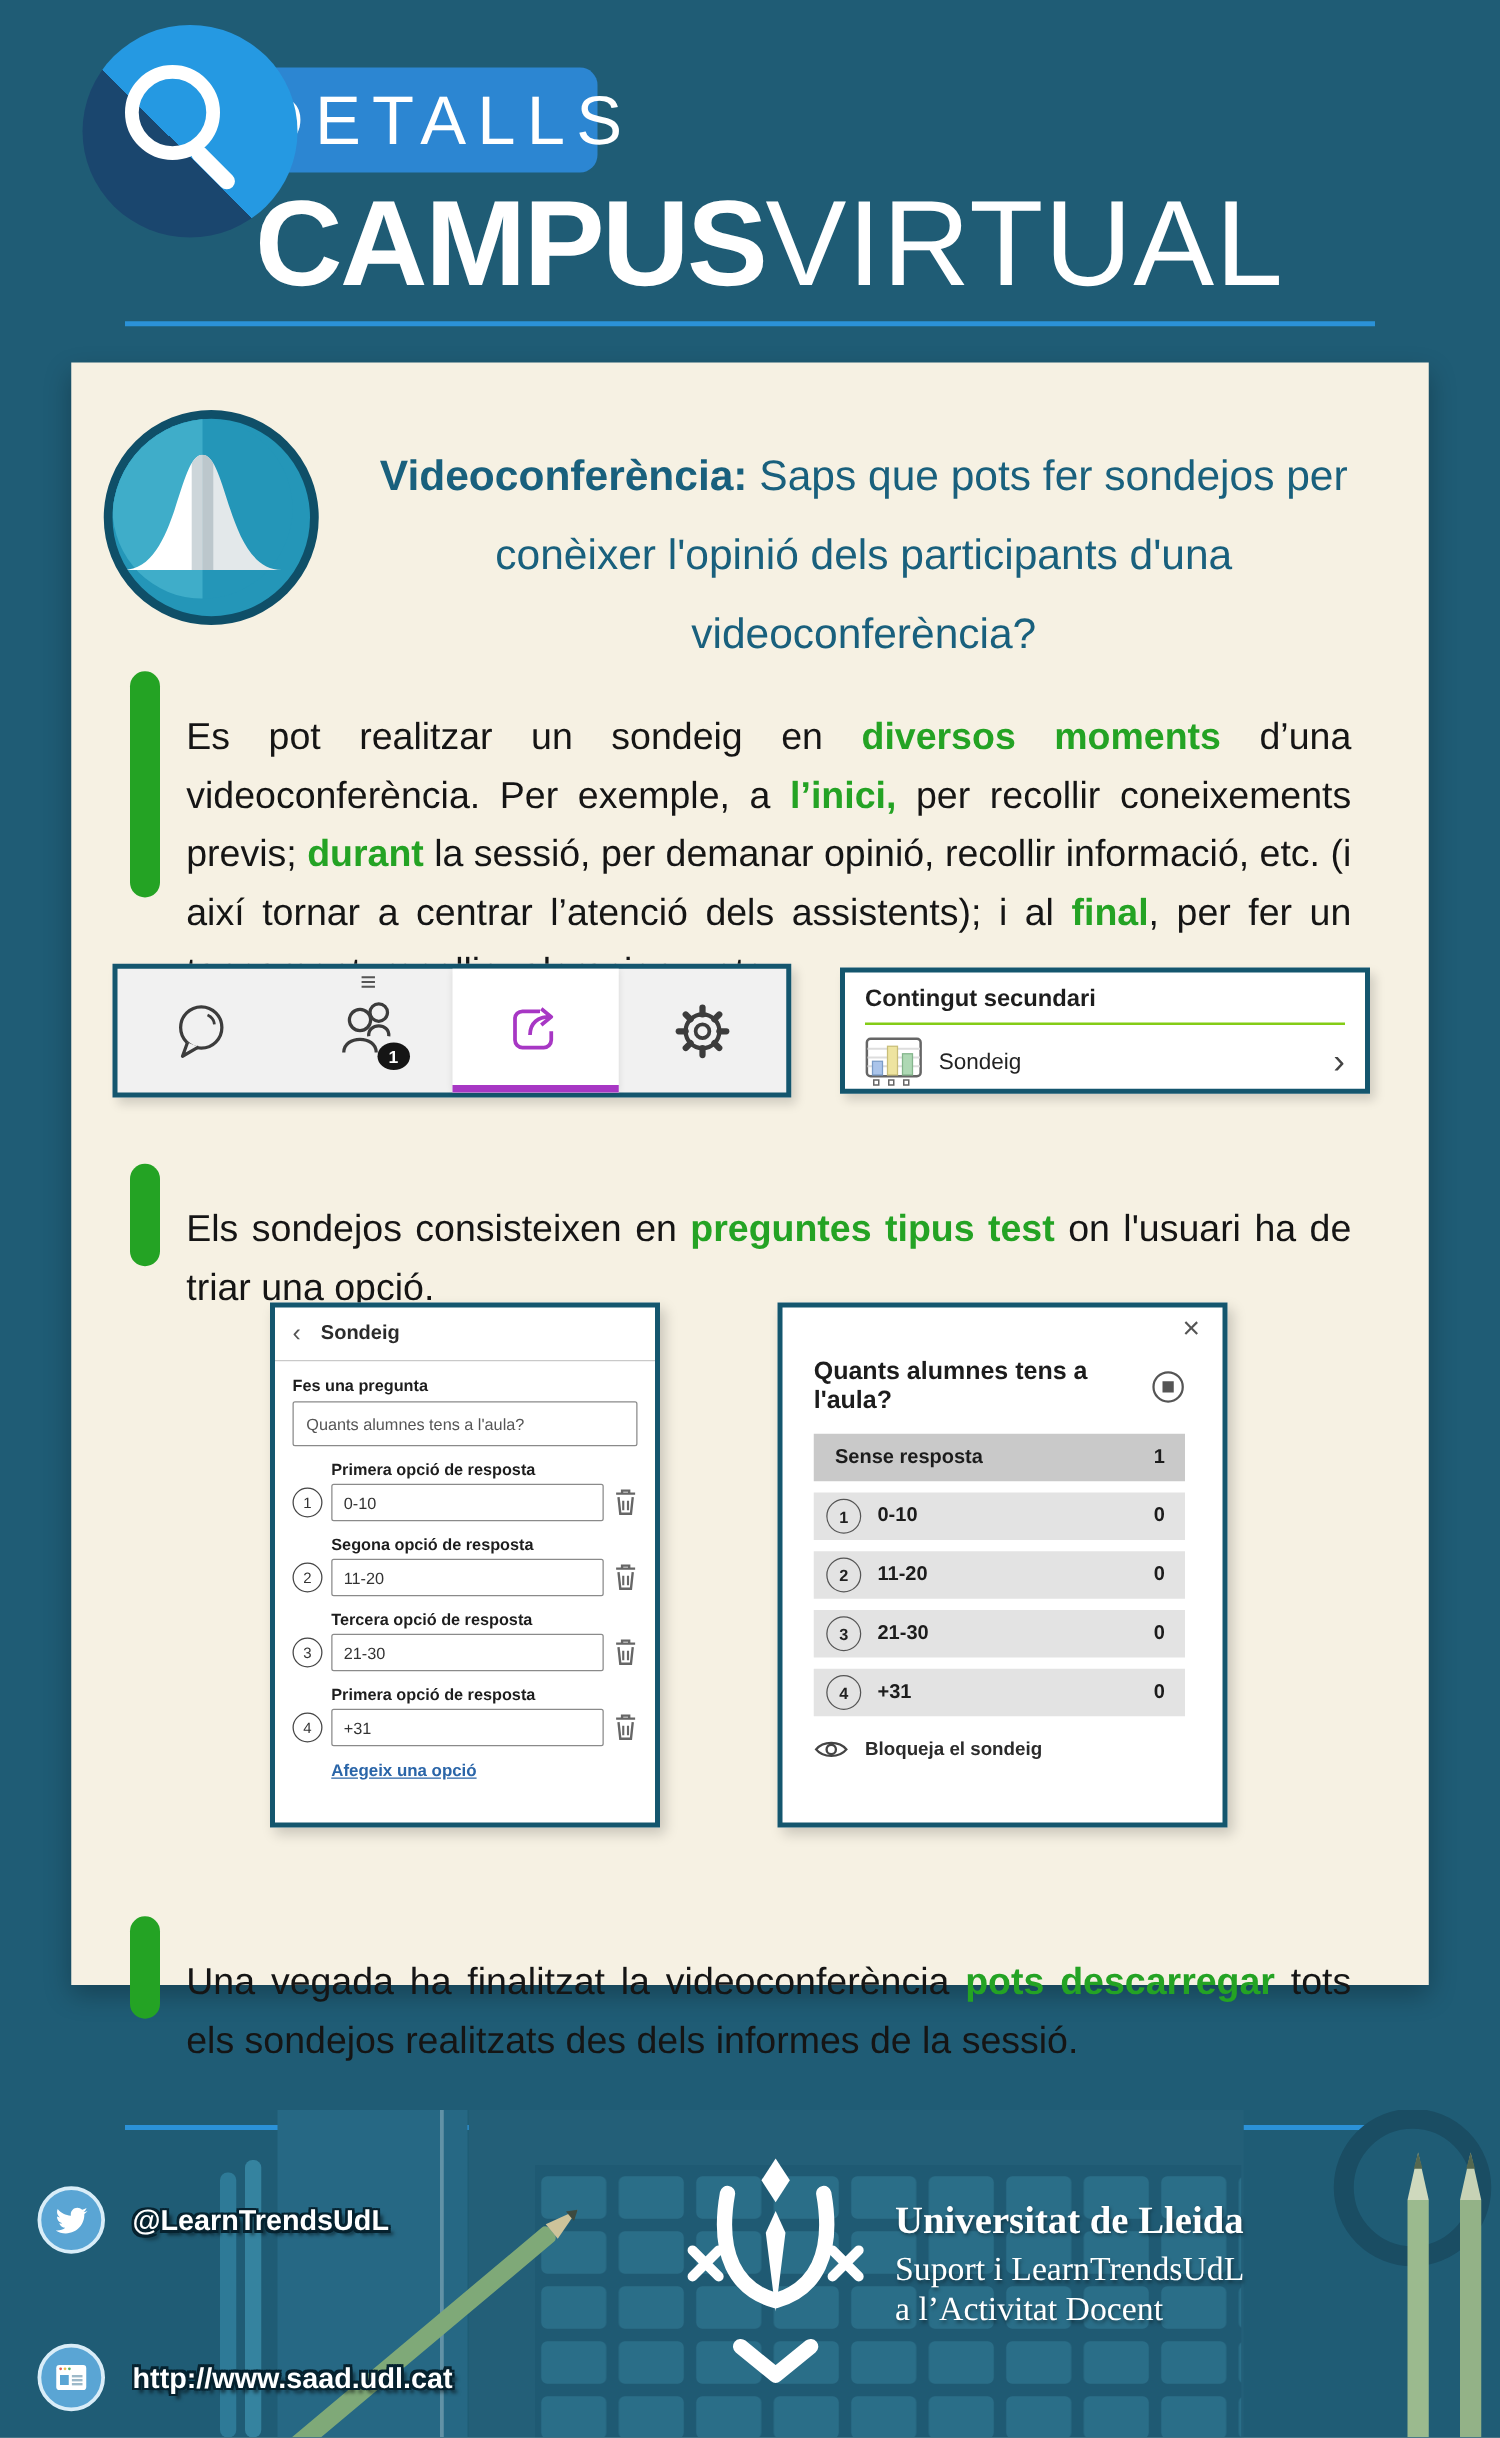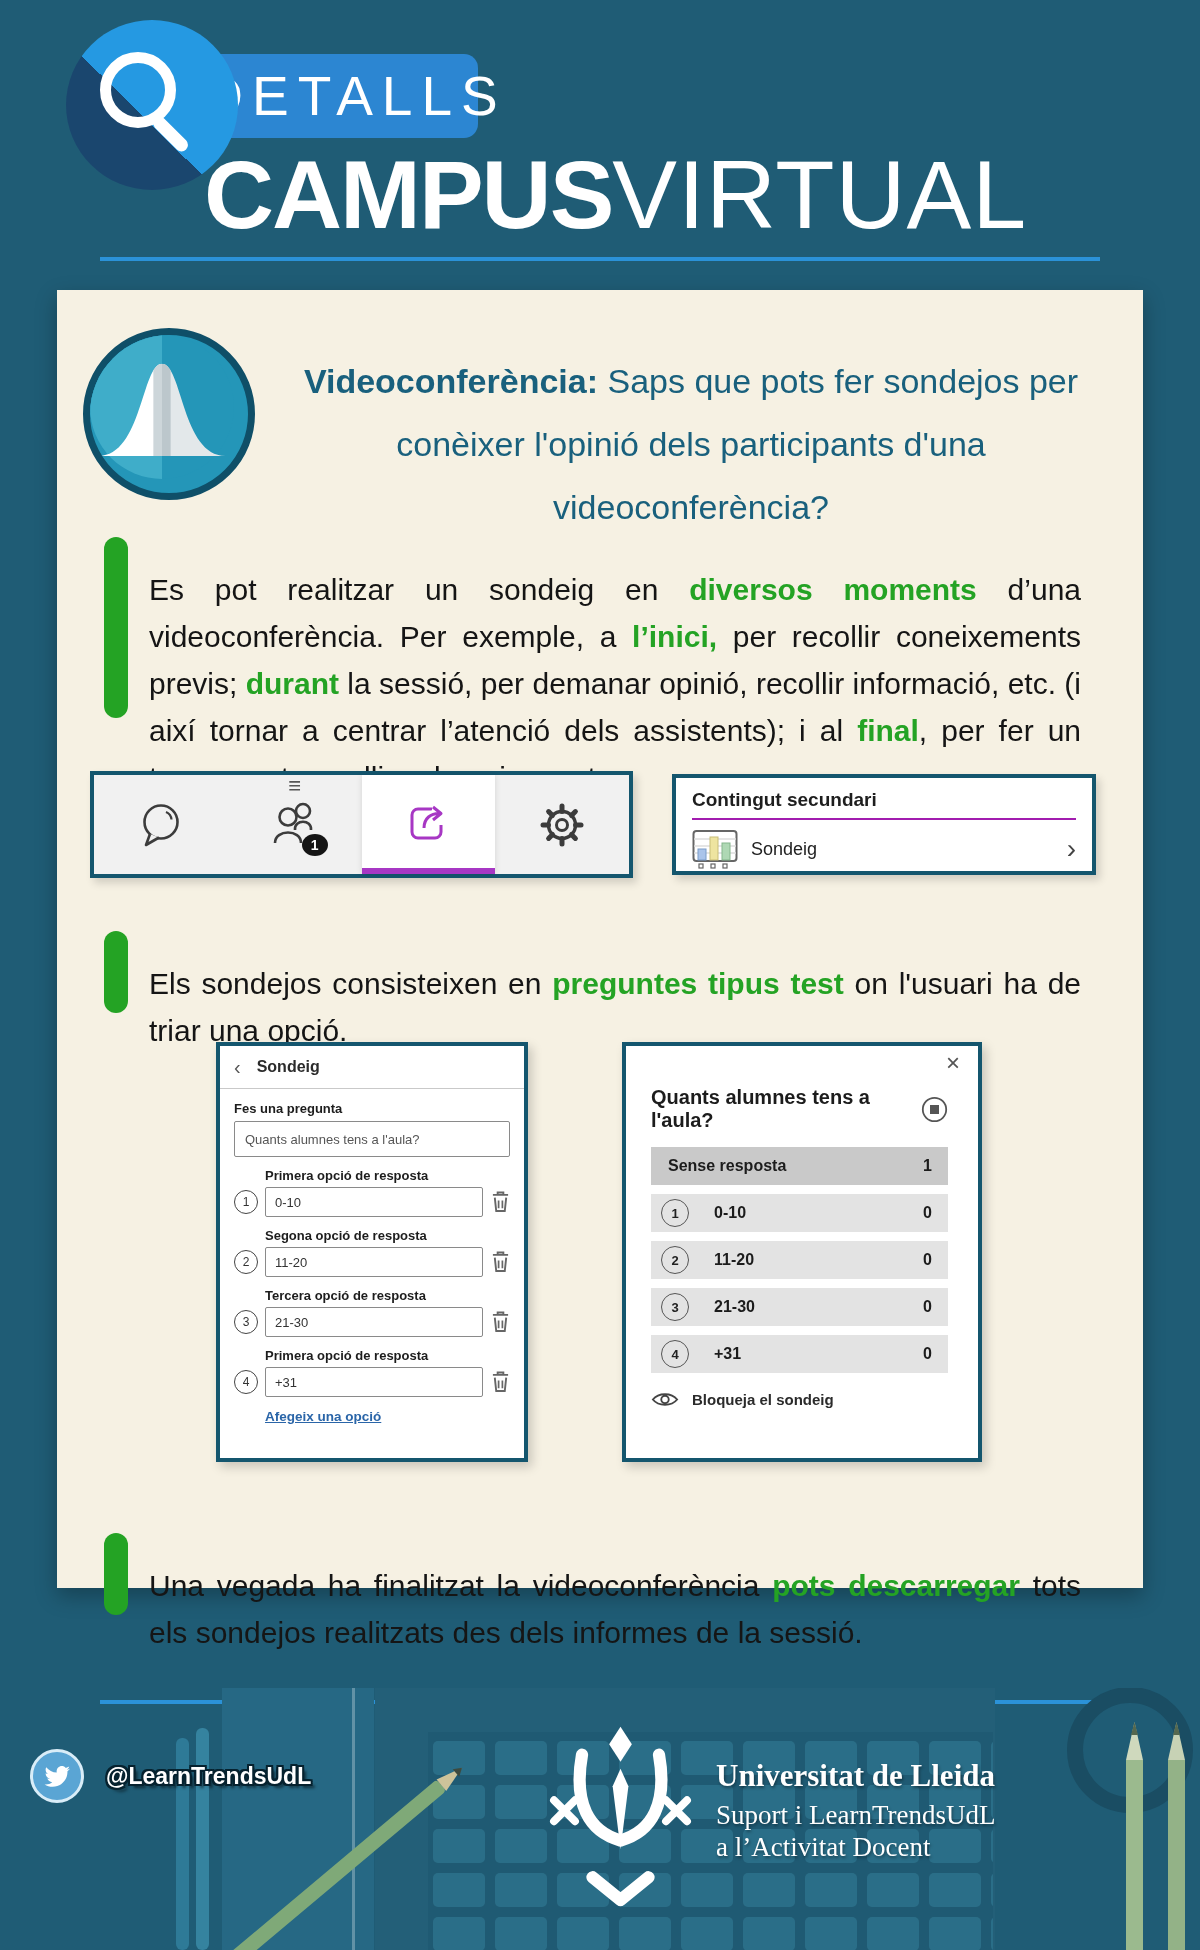--- a/index.html
+++ b/index.html
@@ -45,21 +45,21 @@
   .tb-burger{position:absolute;top:0px;left:50%;transform:translateX(-50%);font-size:22px;color:#555;line-height:1;}
   .ppl-wrap{position:relative;}
   .ppl-badge{position:absolute;right:-6px;bottom:-4px;width:26px;height:22px;background:#151515;
              border-radius:50%;color:#fff;font-size:14px;font-weight:700;display:flex;
              align-items:center;justify-content:center;}
 
   
   .sec-panel{position:absolute;left:615px;top:484px;width:424px;height:101px;background:#fff;
              border:4px solid #14566e;box-sizing:border-box;padding:11px 16px 0 16px;
              box-shadow:4px 5px 8px rgba(0,0,0,.15);}
-  .sec-title{font-size:19px;font-weight:700;color:#1e1e1e;padding-bottom:7px;border-bottom:2px solid #a21caf;}
+  .sec-title{font-size:19px;font-weight:700;color:#1e1e1e;padding-bottom:7px;border-bottom:2px solid #84cc16;}
   .sec-row{display:flex;align-items:center;margin-top:9px;gap:13px;}
   .sec-label{font-size:18px;color:#222;flex:1;}
   .sec-chev{font-size:28px;color:#444;line-height:1;}
 
   
   .form-panel{position:absolute;left:159px;top:752px;width:312px;height:420px;background:#fff;
               border:4px solid #14566e;box-sizing:border-box;box-shadow:4px 5px 10px rgba(0,0,0,.18);}
   .fp-head{display:flex;align-items:center;gap:16px;padding:11px 14px;border-bottom:1px solid #c9c9c9;}
   .fp-chev{font-size:20px;color:#555;line-height:1;}
   .fp-title{font-size:16px;font-weight:700;color:#2b2b2b;}
@@ -79,21 +79,21 @@
            text-decoration:underline;}
 
   
   .res-panel{position:absolute;left:565px;top:752px;width:360px;height:420px;background:#fff;
              border:4px solid #14566e;box-sizing:border-box;padding:14px 30px 0 25px;
              box-shadow:4px 5px 10px rgba(0,0,0,.18);}
   .res-close{position:absolute;top:4px;right:12px;font-size:24px;color:#555;line-height:1;background:none;border:none;}
   .res-title-row{display:flex;align-items:center;margin-top:26px;gap:10px;}
   .res-title{font-size:20px;font-weight:700;color:#1c1c1c;flex:1;}
   .res-rows{margin-top:15px;display:flex;flex-direction:column;gap:9px;}
-  .res-row{height:38px;background:#e3e3e3;display:flex;align-items:center;padding:0 16px 0 10px;gap:25px;}
+  .res-row{height:38px;background:#e3e3e3;display:flex;align-items:center;padding:0 16px 0 10px;gap:13px;}
   .res-row.muted{background:#c9c9c9;padding-left:17px;}
   .res-num{width:28px;height:28px;border:1.5px solid #555;border-radius:50%;display:flex;align-items:center;
            justify-content:center;font-size:13px;font-weight:700;color:#222;flex:none;box-sizing:border-box;}
   .res-label{font-size:16px;font-weight:700;color:#1c1c1c;flex:1;}
   .res-count{font-size:16px;font-weight:700;color:#1c1c1c;}
   .res-lock{display:flex;align-items:center;gap:13px;margin-top:17px;}
   .res-lock span{font-size:15px;font-weight:700;color:#2b2b2b;}
 
   
   .footer-decor{position:absolute;left:0;top:1688px;}
@@ -370,20 +370,35 @@
   </svg>
 
   <div class="contact" id="contact1">
     <span class="c-circle">
       <svg width="28" height="28" viewBox="0 0 30 30">
         <path d="M29,7c-1,0.6-2.2,1-3.4,1.2c1.2-0.8,2.1-2,2.5-3.4c-1.1,0.7-2.4,1.2-3.7,1.5c-1.1-1.2-2.6-1.9-4.2-1.9c-3.1,0-5.6,2.5-5.6,5.6c0,0.4,0,0.9,0.1,1.3C10.2,11,6.1,8.8,3.4,5.5C3,6.3,2.8,7.2,2.8,8.2c0,1.9,1,3.6,2.5,4.6c-0.9,0-1.8-0.3-2.5-0.7v0.1c0,2.7,1.9,5,4.5,5.5c-0.5,0.1-1,0.2-1.5,0.2c-0.4,0-0.7,0-1.1-0.1c0.7,2.2,2.8,3.9,5.2,3.9c-1.9,1.5-4.3,2.4-6.9,2.4c-0.5,0-0.9,0-1.3-0.1c2.5,1.6,5.4,2.5,8.6,2.5c10.3,0,15.9-8.5,15.9-15.9c0-0.2,0-0.5,0-0.7C27.3,9.1,28.2,8.2,29,7z" fill="#fff"></path>
       </svg>
     </span>
     <span class="c-label">@LearnTrendsUdL</span>
   </div>
+  <div class="contact" id="contact2">
+    <span class="c-circle">
+      <svg width="30" height="30" viewBox="0 0 30 30">
+        <rect x="3" y="5" width="24" height="20" rx="2.5" fill="#fff"></rect>
+        <circle cx="6.5" cy="8" r="1.1" fill="#e05a4e"></circle>
+          <circle cx="10" cy="8" r="1.1" fill="#e8c04a"></circle>
+          <circle cx="13.5" cy="8" r="1.1" fill="#58b05c"></circle>
+        <rect x="6" y="13" width="7" height="8" fill="#5aa5d4"></rect>
+        <rect x="15.5" y="13" width="8.5" height="1.9" fill="#9db9c9"></rect>
+        <rect x="15.5" y="16.2" width="8.5" height="1.9" fill="#9db9c9"></rect>
+        <rect x="15.5" y="19.4" width="8.5" height="1.9" fill="#9db9c9"></rect>
+      </svg>
+    </span>
+    <span class="c-label">http://www.saad.udl.cat</span>
+  </div>
 
   <svg class="emblem" width="175" height="195" viewBox="0 0 100 110">
     <g stroke="#fff" fill="none">
       <path d="M28,18 C23,46 32,62 50,67 C68,62 77,46 72,18" stroke-width="7" stroke-linecap="round"></path>
       <polygon points="50,2 56.5,12 50,22 43.5,12" fill="#fff" stroke="none"></polygon>
       <polygon points="50,26 54.5,36 50,72 45.5,36" fill="#fff" stroke="none"></polygon>
       <path d="M12,44 L24,56 M24,44 L12,56" stroke-width="4.5" stroke-linecap="round"></path>
       <path d="M76,44 L88,56 M88,44 L76,56" stroke-width="4.5" stroke-linecap="round"></path>
       <path d="M34,88 L50,101 L66,88" stroke-width="7" stroke-linecap="round" stroke-linejoin="round"></path>
     </g>

